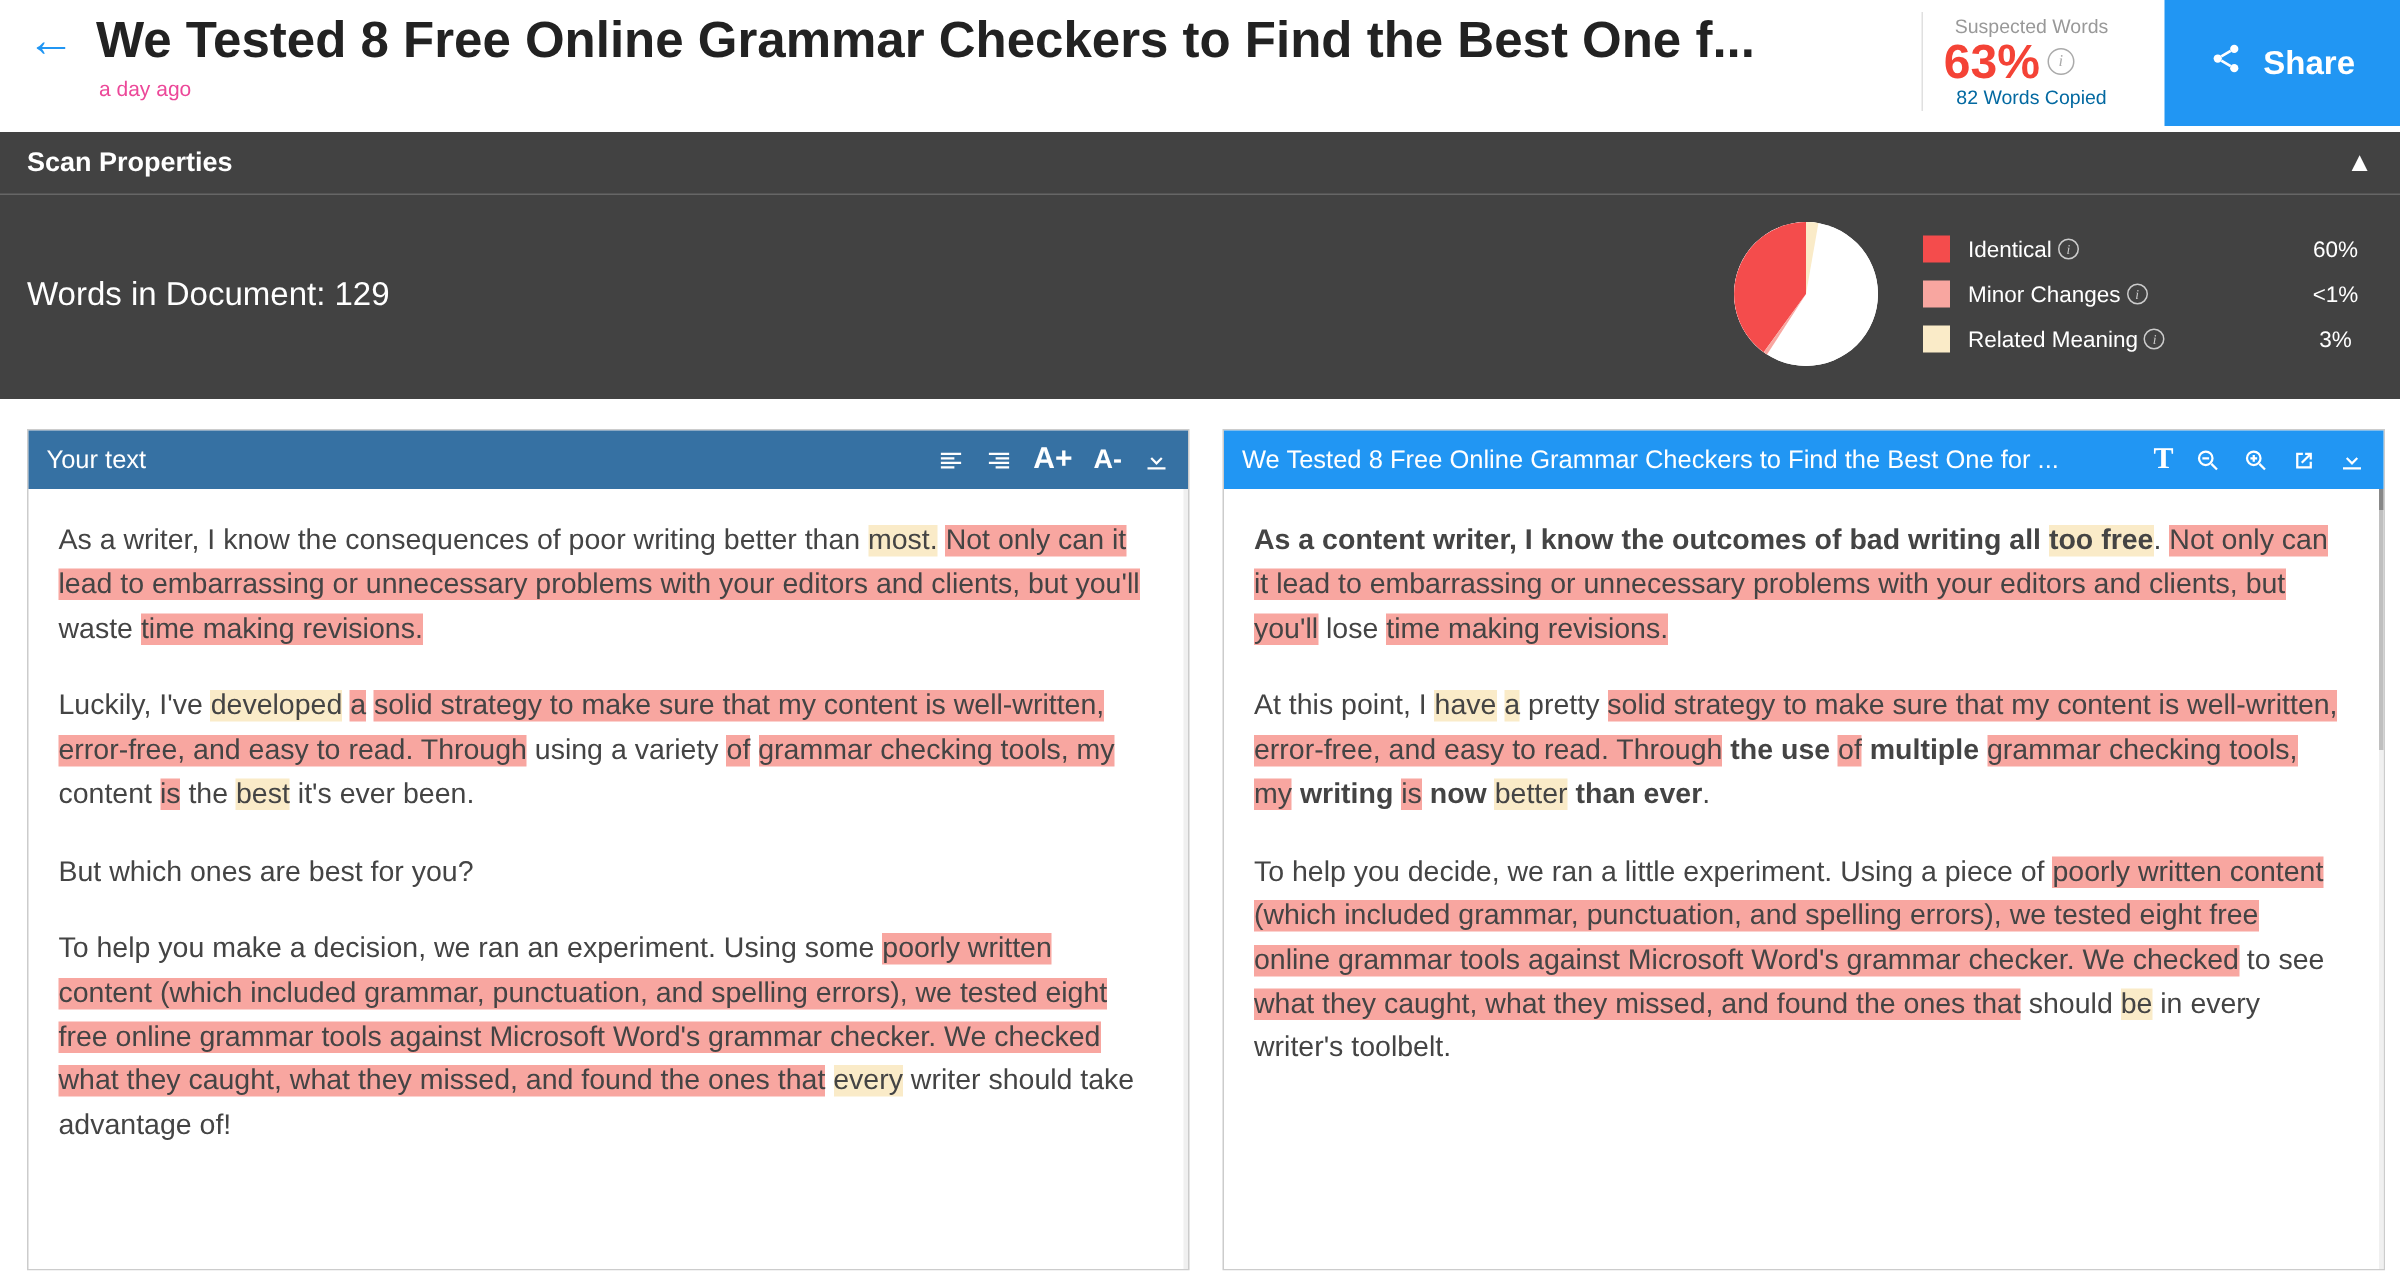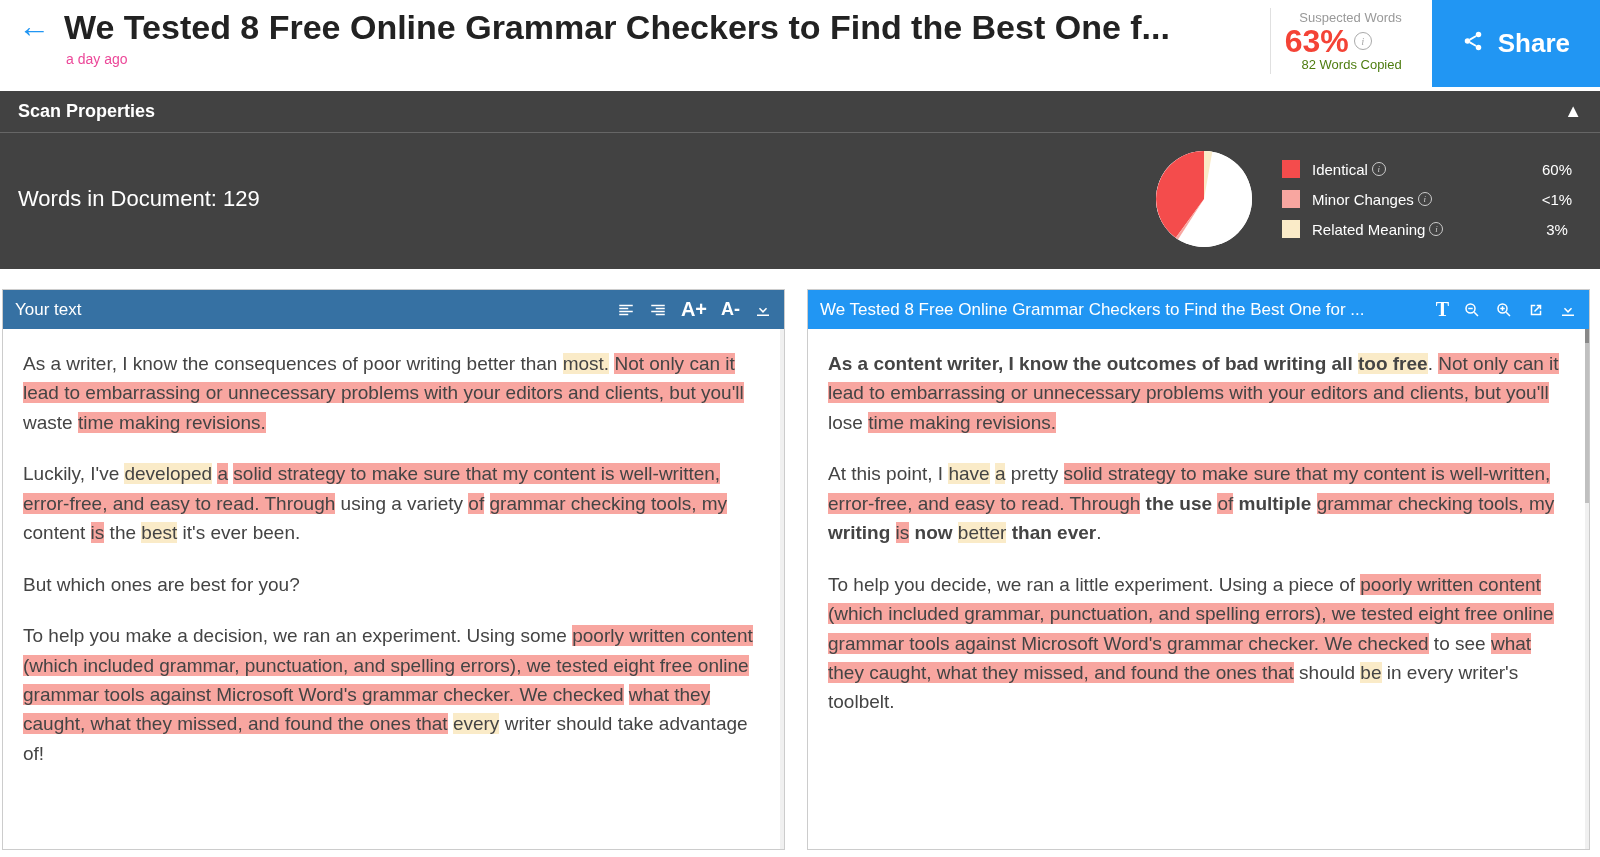--- a/index.html
+++ b/index.html
@@ -2,43 +2,43 @@
 <html><head>
 <meta charset="utf-8">
 <style>
 *{margin:0;padding:0;box-sizing:border-box;font-family:"Segoe UI",Arial,sans-serif}
 body{width:1600px;background:#fff;color:#333}
 .header{display:flex;align-items:flex-start;padding:8px 12px 4px 18px;gap:14px}
 .back-btn{color:#2196f3;font-size:32px;font-weight:bold;cursor:pointer;line-height:1;margin-top:2px}
 .title-block{flex:1;min-width:0}
 .page-title{font-size:34px;font-weight:700;color:#222;white-space:nowrap;overflow:hidden;text-overflow:ellipsis}
 .timestamp{color:#ec4899;font-size:14px;margin-top:4px;margin-left:2px}
-.stat-box{border-left:1px solid #e0e0e0;padding:2px 16px 2px 14px;text-align:right;min-width:148px}
+.stat-box{border-left:1px solid #e0e0e0;padding:2px 16px 2px 14px;text-align:center;min-width:148px}
 .stat-label{color:#999;font-size:13px}
 .stat-value{color:#f44336;font-size:32px;font-weight:700;display:flex;align-items:center;gap:5px;line-height:1}
 .info-circle{width:18px;height:18px;border:1.5px solid #aaa;border-radius:50%;display:inline-flex;align-items:center;justify-content:center;font-size:11px;color:#aaa;font-weight:normal;font-style:italic;font-family:serif}
 .info-circle-sm{width:14px;height:14px;border:1px solid #ccc;border-radius:50%;display:inline-flex;align-items:center;justify-content:center;font-size:9px;color:#ccc;margin-left:4px;font-style:italic;font-family:serif}
-.stat-sub{color:#4d7c0f;font-size:13px}
-.share-btn{background:#2196f3;color:#fff;padding:28px 30px;font-size:26px;font-weight:600;display:flex;align-items:center;gap:14px;cursor:pointer;align-self:stretch;margin:-8px -12px -4px 0}
+.stat-sub{color:#0369a1;font-size:13px}
+.share-btn{background:#2196f3;color:#fff;padding:28px 30px;font-size:22px;font-weight:600;display:flex;align-items:center;gap:14px;cursor:pointer;align-self:stretch;margin:-8px -12px -4px 0}
 .share-icon{font-size:20px}
 
 .scan-props{background:#424242;color:#fff;margin-top:4px}
 .scan-header{display:flex;justify-content:space-between;align-items:center;padding:10px 18px;border-bottom:1px solid #666;cursor:pointer}
 .scan-header-title{font-size:18px;font-weight:600}
 .chevron-up{font-size:18px}
 .scan-body{display:flex;align-items:center;padding:18px 18px 22px 18px}
 .word-count{font-size:22px;flex:1}
 .pie-wrap{width:96px;height:96px;position:relative;border-radius:50%;background:#fff}
 .legend{margin-left:30px;min-width:300px}
 .legend-row{display:flex;align-items:center;gap:12px;font-size:15px;padding:6px 0}
 .swatch{width:18px;height:18px;display:inline-block}
 .legend-label{flex:1;display:flex;align-items:center}
 .legend-val{text-align:center;min-width:50px}
 
-.compare{display:flex;gap:22px;padding:20px 10px 0 2px}
+.compare{display:flex;gap:22px;padding:20px 10px 0 18px}
 .panel{flex:1;border:1px solid #ccc;background:#fff;display:flex;flex-direction:column;min-width:0}
 .panel-header{color:#fff;display:flex;align-items:center;padding:8px 12px;gap:14px}
 .panel-header.left{background:#3671a3}
 .panel-header.right{background:#2196f3}
 .panel-title{flex:1;font-size:17px;white-space:nowrap;overflow:hidden;text-overflow:ellipsis}
 .toolbar-icons{display:flex;gap:14px;align-items:center}
 .tb-icon{cursor:pointer;font-size:18px;display:inline-flex;align-items:center;font-weight:600}
 .tb-icon svg{width:18px;height:18px;fill:#fff}
 .panel-body{padding:20px 24px 28px 20px;font-size:19px;line-height:1.55;color:#444;overflow-y:auto;height:520px;position:relative}
 .panel-body p{margin-bottom:22px}

